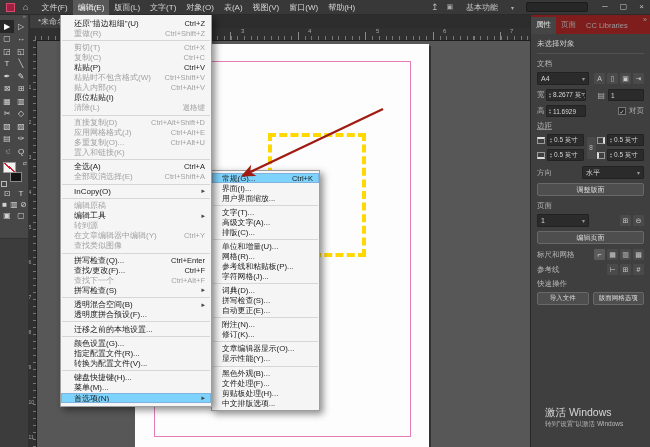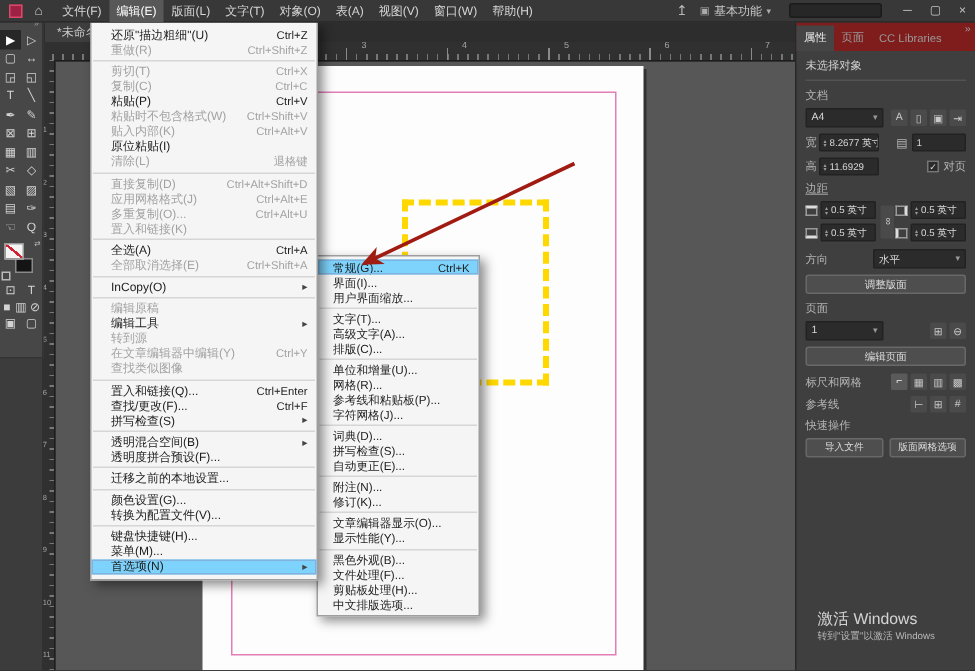--- a/index.html
+++ b/index.html
@@ -10,21 +10,21 @@
   .titlebar{position:absolute;left:0;top:0;width:650px;height:14px;background:#383838;
             display:flex;align-items:center;z-index:50;border-bottom:1px solid #2b2b2b;}
   .logo{width:9px;height:9px;background:#9c2144;border:1px solid #d94a6a;box-sizing:border-box;
         margin-left:6px;flex:none;}
   .home{color:#cfcfcf;font-size:9px;margin-left:8px;line-height:1;}
   .menus{display:flex;margin-left:8px;height:14px;align-items:center;}
   .menu-label{font-size:8px;color:#d6d6d6;padding:2px 5px;white-space:nowrap;}
   .menu-label.active{background:#585858;color:#fff;}
   .tb-right{margin-left:auto;display:flex;align-items:center;height:14px;}
   .share{color:#b9b9b9;font-size:9px;padding:0 4px;}
-  .ws{display:flex;align-items:center;color:#c9c9c9;font-size:8px;gap:3px;padding:0 4px;}
+  .ws{display:flex;align-items:center;color:#c9c9c9;font-size:8px;gap:13px;padding:0 4px;}
   .ws .ws-ico{font-size:7px;color:#aaa;}
   .ws .chev{font-size:6px;color:#aaa;}
   .search{width:60px;height:8px;background:#272727;border:1px solid #1b1b1b;border-radius:2px;margin:0 8px;}
   .winbtn{color:#c6c6c6;font-size:8px;padding:0 6px;line-height:14px;}
   
   .tabbar{position:absolute;left:28px;top:14px;width:502px;height:14px;background:#2d2d2d;z-index:5;}
   .doctab{position:absolute;left:2px;top:0;height:14px;max-width:90px;background:#3e3e3e;
           padding:0 8px;font-size:8px;color:#c8c8c8;display:flex;align-items:center;
           border-right:1px solid #222;white-space:nowrap;overflow:hidden;}
   
@@ -321,46 +321,53 @@
       </div>
       <div class="mi dis">
         <span>在文章编辑器中编辑(Y)</span>
         <span class="sc">Ctrl+Y</span>
       </div>
       <div class="mi dis">
         <span>查找类似图像</span>
       </div>
       <div class="msep"></div>
       <div class="mi">
-        <span>置入和链接(Q)...</span>
+        <span>拼写检查(Q)...</span>
         <span class="sc">Ctrl+Enter</span>
       </div>
       <div class="mi">
         <span>查找/更改(F)...</span>
         <span class="sc">Ctrl+F</span>
       </div>
+      <div class="mi dis">
+        <span>查找下一个</span>
+        <span class="sc">Ctrl+Alt+F</span>
+      </div>
       <div class="mi">
         <span>拼写检查(S)</span>
         <span class="sub">▸</span>
       </div>
       <div class="msep"></div>
       <div class="mi">
         <span>透明混合空间(B)</span>
         <span class="sub">▸</span>
       </div>
       <div class="mi">
         <span>透明度拼合预设(F)...</span>
       </div>
       <div class="msep"></div>
       <div class="mi">
         <span>迁移之前的本地设置...</span>
       </div>
       <div class="msep"></div>
       <div class="mi">
         <span>颜色设置(G)...</span>
+      </div>
+      <div class="mi">
+        <span>指定配置文件(R)...</span>
       </div>
       <div class="mi">
         <span>转换为配置文件(V)...</span>
       </div>
       <div class="msep"></div>
       <div class="mi">
         <span>键盘快捷键(H)...</span>
       </div>
       <div class="mi">
         <span>菜单(M)...</span>

